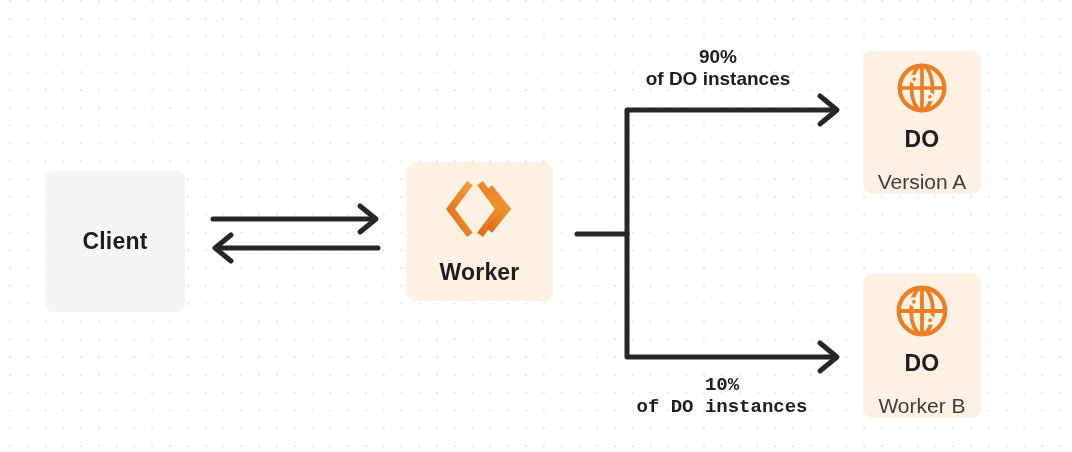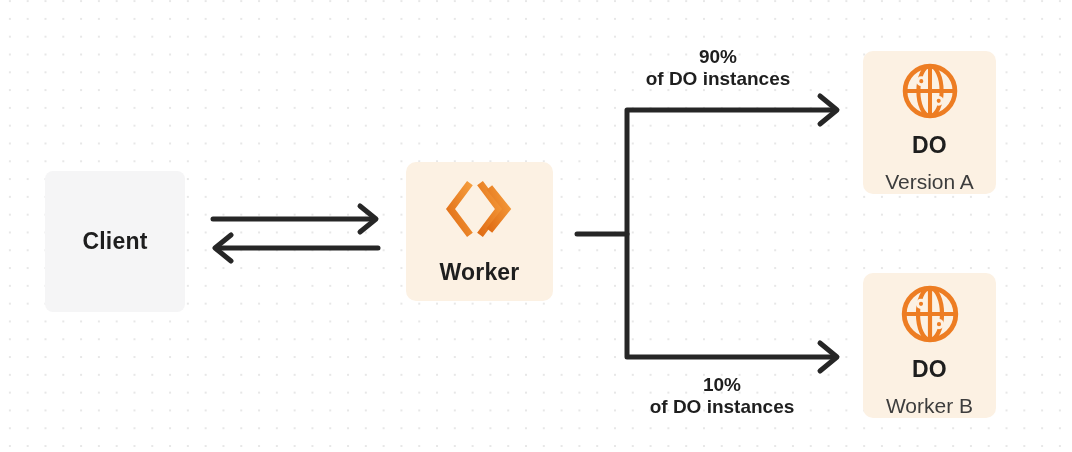--- a/index.html
+++ b/index.html
@@ -43,46 +43,46 @@
   .node-worker {
     left: 406px; top: 162px; width: 147px; height: 139px;
     background: var(--node-cream, #fcf1e3);
     border-radius: 10px;
     justify-content: flex-start;
     padding-top: 11px;
   }
   .node-worker .node-title { margin-top: 14px; }
 
   .node-do {
-    width: 133px;
+    width: 118px;
     background: var(--node-cream, #fcf1e3);
     border-radius: 10px;
     justify-content: center;
     padding-top: 11px;
   }
   .node-do-a { left: 863px; top: 51px;  height: 143px; }
   .node-do-b { left: 863px; top: 273px; height: 145px; }
   .node-do .node-title { margin-top: 13px; line-height: 24px; }
   .node-subtitle {
     font-size: 21px; font-weight: 400;
     color: var(--text-secondary, #3d3d3d);
-    margin-top: 13px;
+    margin-top: 19px;
   }
 
   .edge-label {
     position: absolute;
     width: 220px;
     text-align: center;
     font-size: 19px;
     font-weight: 700;
     line-height: 22px;
     color: var(--text-dark, #141414);
   }
   .edge-label-top    { left: 608px; top: 46px; }
-  .edge-label-bottom { left: 612px; top: 374px; }
+  .edge-label-bottom { left: 612px; top: 374px; font-family: Liberation Mono, monospace; }
 
   .globe-stroke { fill: none; stroke: var(--accent-orange, #ed7d23); }
   .globe-dot    { fill: var(--accent-orange, #ed7d23); stroke: var(--node-cream, #fcf1e3); stroke-width: 5px; }
 </style>
 </head>
 <body>
 
 <div class="canvas">
 
   <svg class="wires" width="1072" height="452" viewBox="0 0 1072 452" aria-hidden="true">

